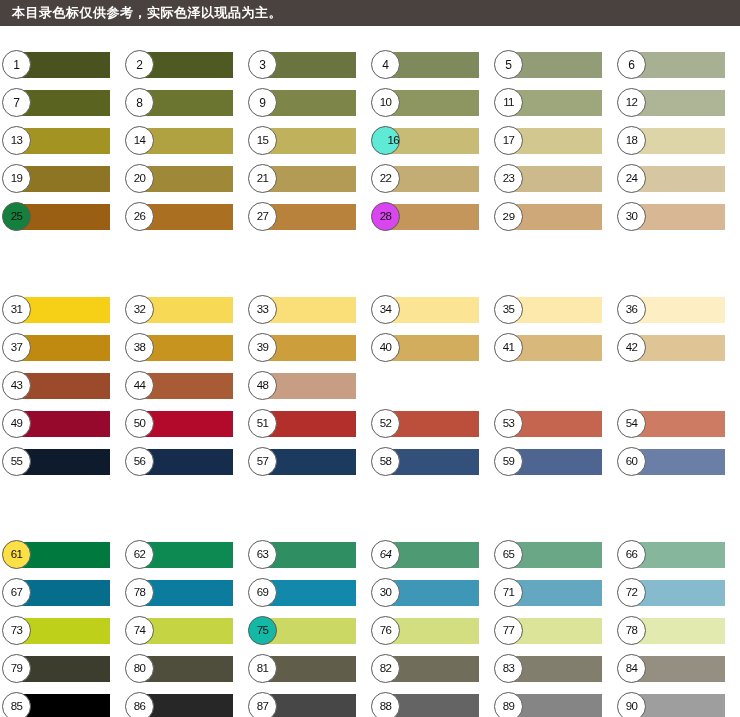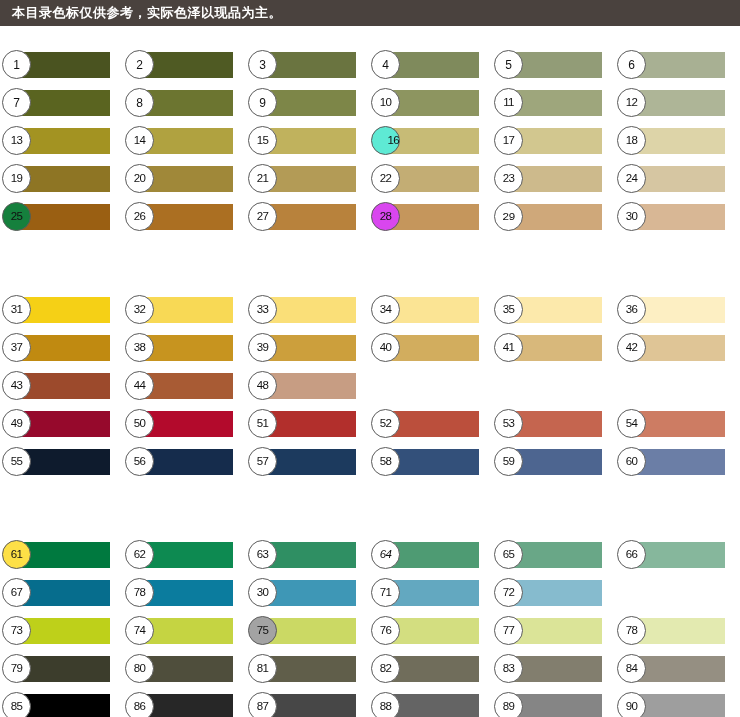--- a/index.html
+++ b/index.html
@@ -531,20 +531,26 @@
             <span class="swatch-badge-label" style="color: rgb(17, 17, 17);">67</span>
           </div>
         </div>
         <div class="swatch-cell">
           <div class="swatch-chip" style="background: rgb(11, 124, 158);"></div>
           <div class="swatch-badge two-digit" style="background: rgb(255, 255, 255); border-color: rgb(91, 91, 91);">
             <span class="swatch-badge-label" style="color: rgb(17, 17, 17);">78</span>
           </div>
         </div>
         <div class="swatch-cell">
+          <div class="swatch-chip" style="background: rgb(18, 137, 171);"></div>
+          <div class="swatch-badge two-digit" style="background: rgb(255, 255, 255); border-color: rgb(91, 91, 91);">
+            <span class="swatch-badge-label" style="color: rgb(17, 17, 17);">69</span>
+          </div>
+        </div>
+        <div class="swatch-cell">
           <div class="swatch-chip" style="background: rgb(62, 151, 182);"></div>
           <div class="swatch-badge two-digit" style="background: rgb(255, 255, 255); border-color: rgb(91, 91, 91);">
             <span class="swatch-badge-label" style="color: rgb(17, 17, 17);">30</span>
           </div>
         </div>
         <div class="swatch-cell">
           <div class="swatch-chip" style="background: rgb(99, 168, 192);"></div>
           <div class="swatch-badge two-digit" style="background: rgb(255, 255, 255); border-color: rgb(91, 91, 91);">
             <span class="swatch-badge-label" style="color: rgb(17, 17, 17);">71</span>
           </div>
@@ -564,21 +570,21 @@
           </div>
         </div>
         <div class="swatch-cell">
           <div class="swatch-chip" style="background: rgb(197, 212, 66);"></div>
           <div class="swatch-badge two-digit" style="background: rgb(255, 255, 255); border-color: rgb(91, 91, 91);">
             <span class="swatch-badge-label" style="color: rgb(17, 17, 17);">74</span>
           </div>
         </div>
         <div class="swatch-cell">
           <div class="swatch-chip" style="background: rgb(203, 217, 100);"></div>
-          <div class="swatch-badge two-digit" style="background: #a3a3a3; border-color: rgb(91, 91, 91);">
+          <div class="swatch-badge two-digit" style="background: #14b8a6; border-color: rgb(91, 91, 91);">
             <span class="swatch-badge-label" style="color: rgb(17, 17, 17);">75</span>
           </div>
         </div>
         <div class="swatch-cell">
           <div class="swatch-chip" style="background: rgb(211, 222, 128);"></div>
           <div class="swatch-badge two-digit" style="background: rgb(255, 255, 255); border-color: rgb(91, 91, 91);">
             <span class="swatch-badge-label" style="color: rgb(17, 17, 17);">76</span>
           </div>
         </div>
         <div class="swatch-cell">

